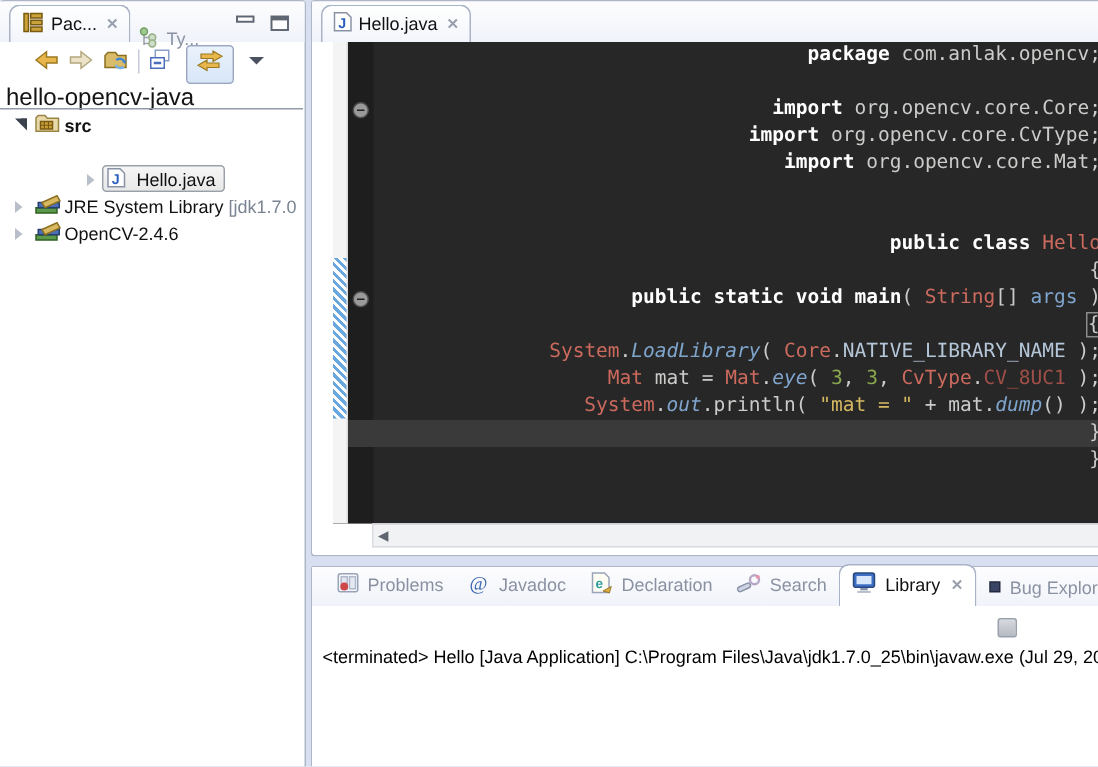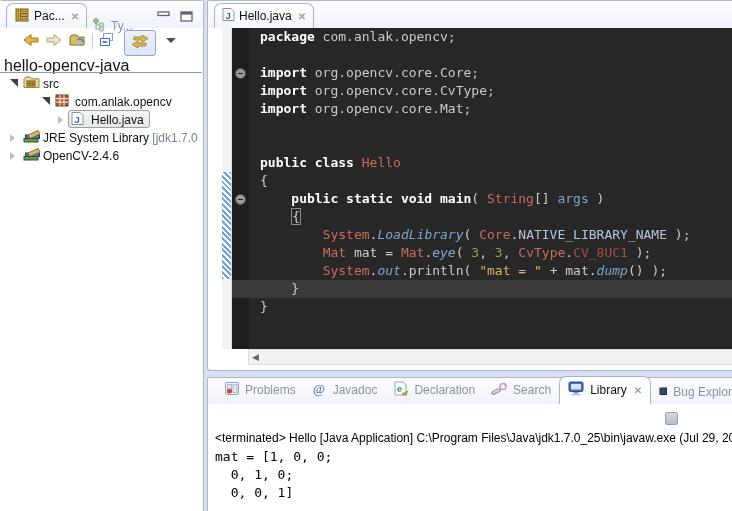--- a/index.html
+++ b/index.html
@@ -1,17 +1,17 @@
 <!DOCTYPE html>
 <html><head>
 <meta charset="utf-8">
 <style>
   html,body{margin:0;padding:0;background:#d7dff0;}
   .stage{position:relative;width:732px;height:511px;background:#d7dff0;
-         font-family:"Liberation Sans",sans-serif;overflow:hidden;}
+         font-family:"Liberation Sans",sans-serif;overflow:hidden;text-align:right;}
   .panel{position:absolute;background:#fff;border:1px solid #aeb6c8;box-sizing:border-box;}
   .explorer{left:0;top:0;width:204px;height:512px;border-radius:3px 3px 0 0;border-left:none;}
   .editorp{left:207px;top:0;width:527px;height:371px;border-radius:3px 0 0 3px;border-right:none;}
   .consolep{left:207px;top:377px;width:527px;height:140px;border-radius:3px 0 0 0;border-right:none;}
 
   .tabbar{position:relative;height:27px;background:linear-gradient(#fdfdfe,#f0f3fa);}
   .tab{position:absolute;top:2px;height:24px;display:flex;align-items:center;gap:4px;
        padding:0 7px;font-size:12px;color:#8a92a2;white-space:nowrap;}
   .tab.sel{background:linear-gradient(#ffffff,#f2f5fb);border:1px solid #a9b2c6;border-bottom:none;
        border-radius:7px 7px 0 0;color:#111;}
@@ -140,36 +140,28 @@
       <span><svg width="20" height="15" viewBox="0 0 20 15">
             <path d="M18 4.5 L12 1 L12 3 L4 3 L4 6 L12 6 L12 8 Z" fill="#e8b64c" stroke="#9a7a20" stroke-width="0.8"></path>
             <path d="M2 10.5 L8 7 L8 9 L16 9 L16 12 L8 12 L8 14 Z" fill="#e8b64c" stroke="#9a7a20" stroke-width="0.8"></path>
           </svg></span>
     </span>
     <span class="chev" style="left:166px;top:37px;"></span>
 
     <div class="projlabel">hello-opencv-java</div>
     <div class="sepline"></div>
     <div class="tree">
-        <div class="tree-row" style="top: 74px;">
+        <div class="tree-row" style="top: 74px; font-weight: bold;">
           <span class="arrow-exp" style="left: 10px;"></span>
           <span class="titem-icon" style="left: 23px;"><svg width="17" height="14" viewBox="0 0 17 14">
               <path d="M1 12.5 V3.5 L2.5 2 H7 L8.5 3.8 H16 V12.5 Z" fill="#e7d9a8" stroke="#9a8444"></path>
               <rect x="4" y="6" width="8" height="5" fill="#caa23a" stroke="#7a5a10"></rect>
               <path d="M6.6 6 v5 M9.3 6 v5 M4 8.5 h8" stroke="#7a5a10" stroke-width="0.8"></path>
             </svg></span>
           <span class="tlabel" style="left: 43px;">src</span>
-        </div>
-        <div class="tree-row" style="top: 92px;">
-          <span class="arrow-exp" style="left: 42px;"></span>
-          <span class="titem-icon" style="left: 55px;"><svg width="14" height="13" viewBox="0 0 14 13">
-              <rect x="1" y="1" width="12" height="11" fill="#a85a30" stroke="#6a3a18"></rect>
-              <path d="M5 1 v11 M9 1 v11 M1 4.6 h12 M1 8.2 h12" stroke="#f0e0c8" stroke-width="1.2"></path>
-            </svg></span>
-          <span class="tlabel" style="left: 75px;">com.anlak.opencv</span>
         </div>
         <div class="tree-row" style="top: 110px;">
           <span class="selbox" style="left: 68px; top: -1px; width: 80px; height: 16px;"></span>
           <span class="arrow-col" style="left: 58px;"></span>
           <span class="titem-icon" style="left: 71px;"><svg width="13" height="15" viewBox="0 0 13 15">
               <path d="M1 1.5 h8 l3 3 v9 h-11 Z" fill="#fff" stroke="#8a93a3"></path>
               <text x="3.5" y="11.5" font-size="9.5" font-weight="bold" fill="#2a5fc0" font-family="Liberation Sans,sans-serif">J</text>
             </svg></span>
           <span class="tlabel" style="left: 91px;">Hello.java</span>
         </div>
@@ -266,16 +258,15 @@
         </span>
         <span class="ctab">
           <span><svg width="9" height="9" viewBox="0 0 9 9">
               <rect x="1" y="1" width="6.5" height="6.5" fill="#3a4464" stroke="#23283e"></rect>
             </svg></span>
           <span>Bug Explorer</span>
         </span>
       </div>
     <span class="termsq"></span>
     <div class="ctitle">&lt;terminated&gt; Hello [Java Application] C:\Program Files\Java\jdk1.7.0_25\bin\javaw.exe (Jul 29, 20</div>
-    <div class="cout"><div>mat = [1, 0, 0;</div><div>  0, 1, 0;</div><div>  0, 0, 1]</div></div>
   </div>
 
 </div>
 
 </body></html>

